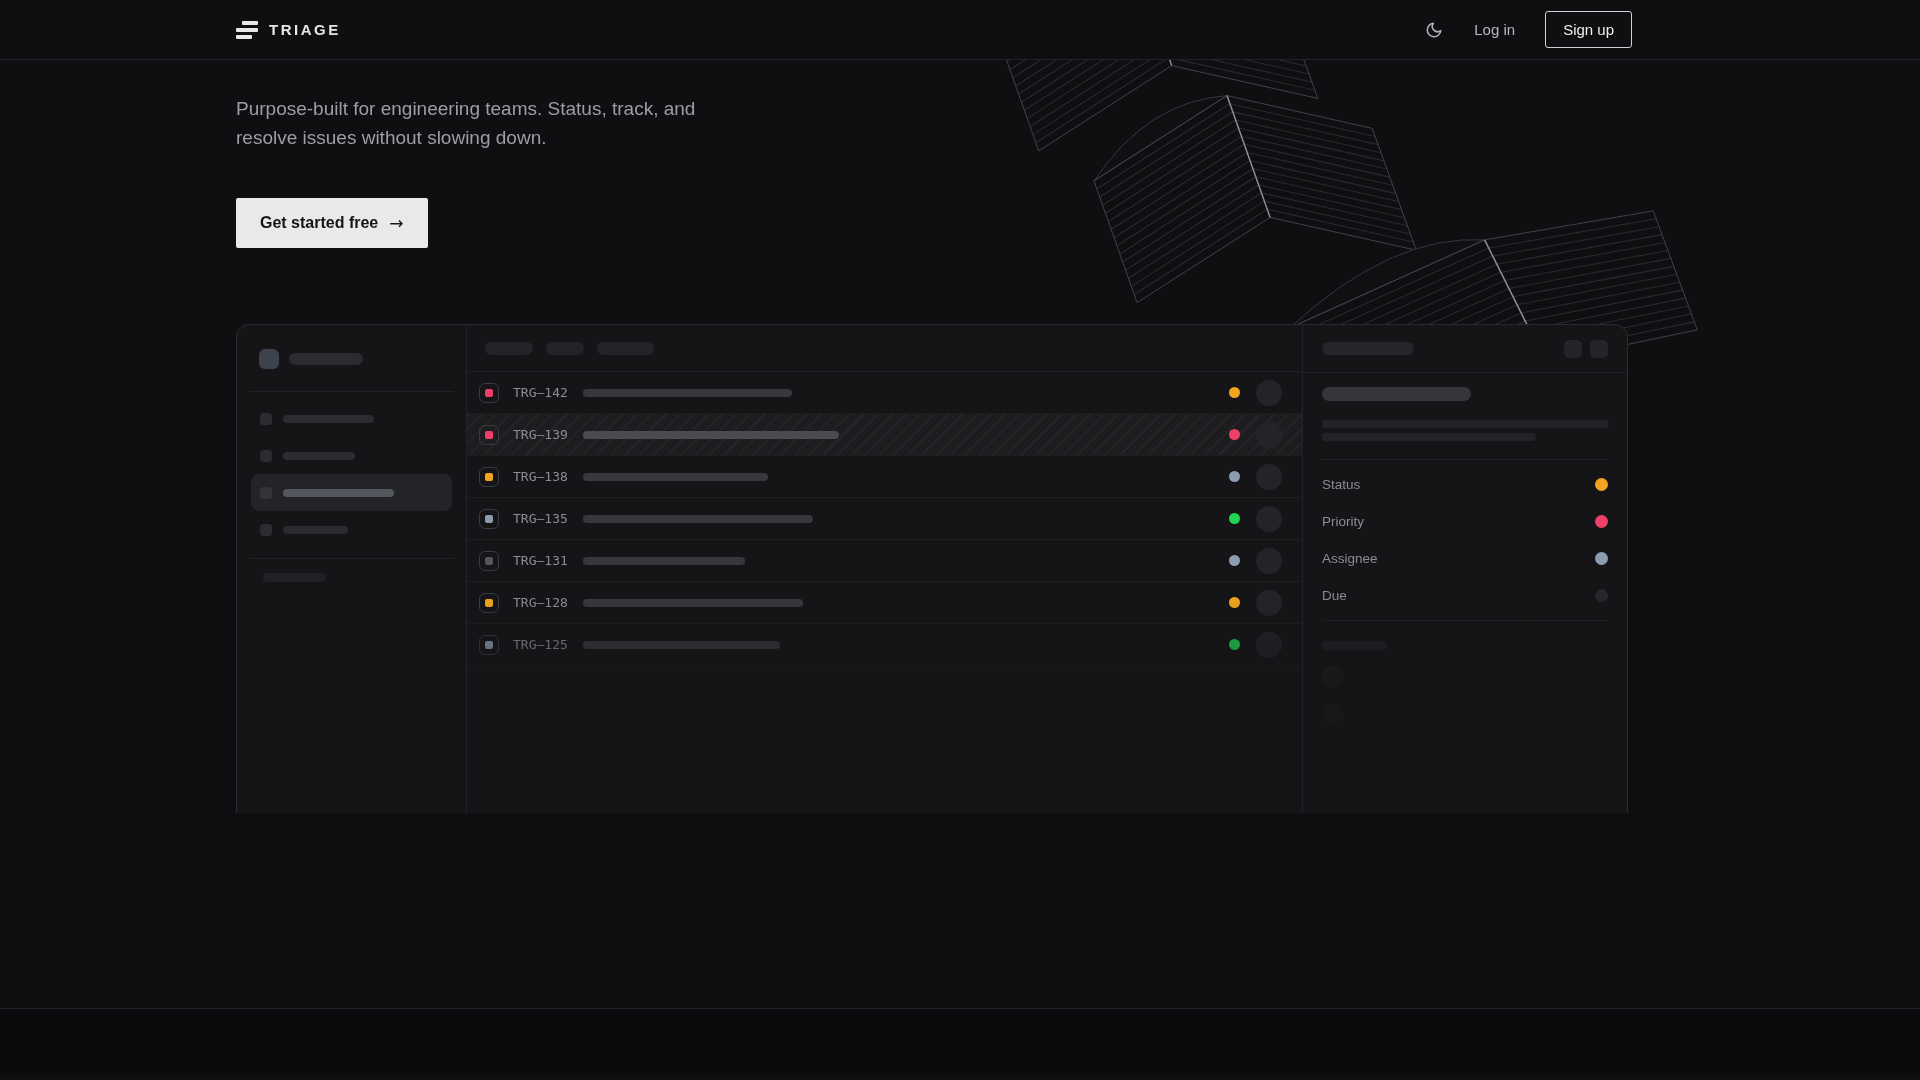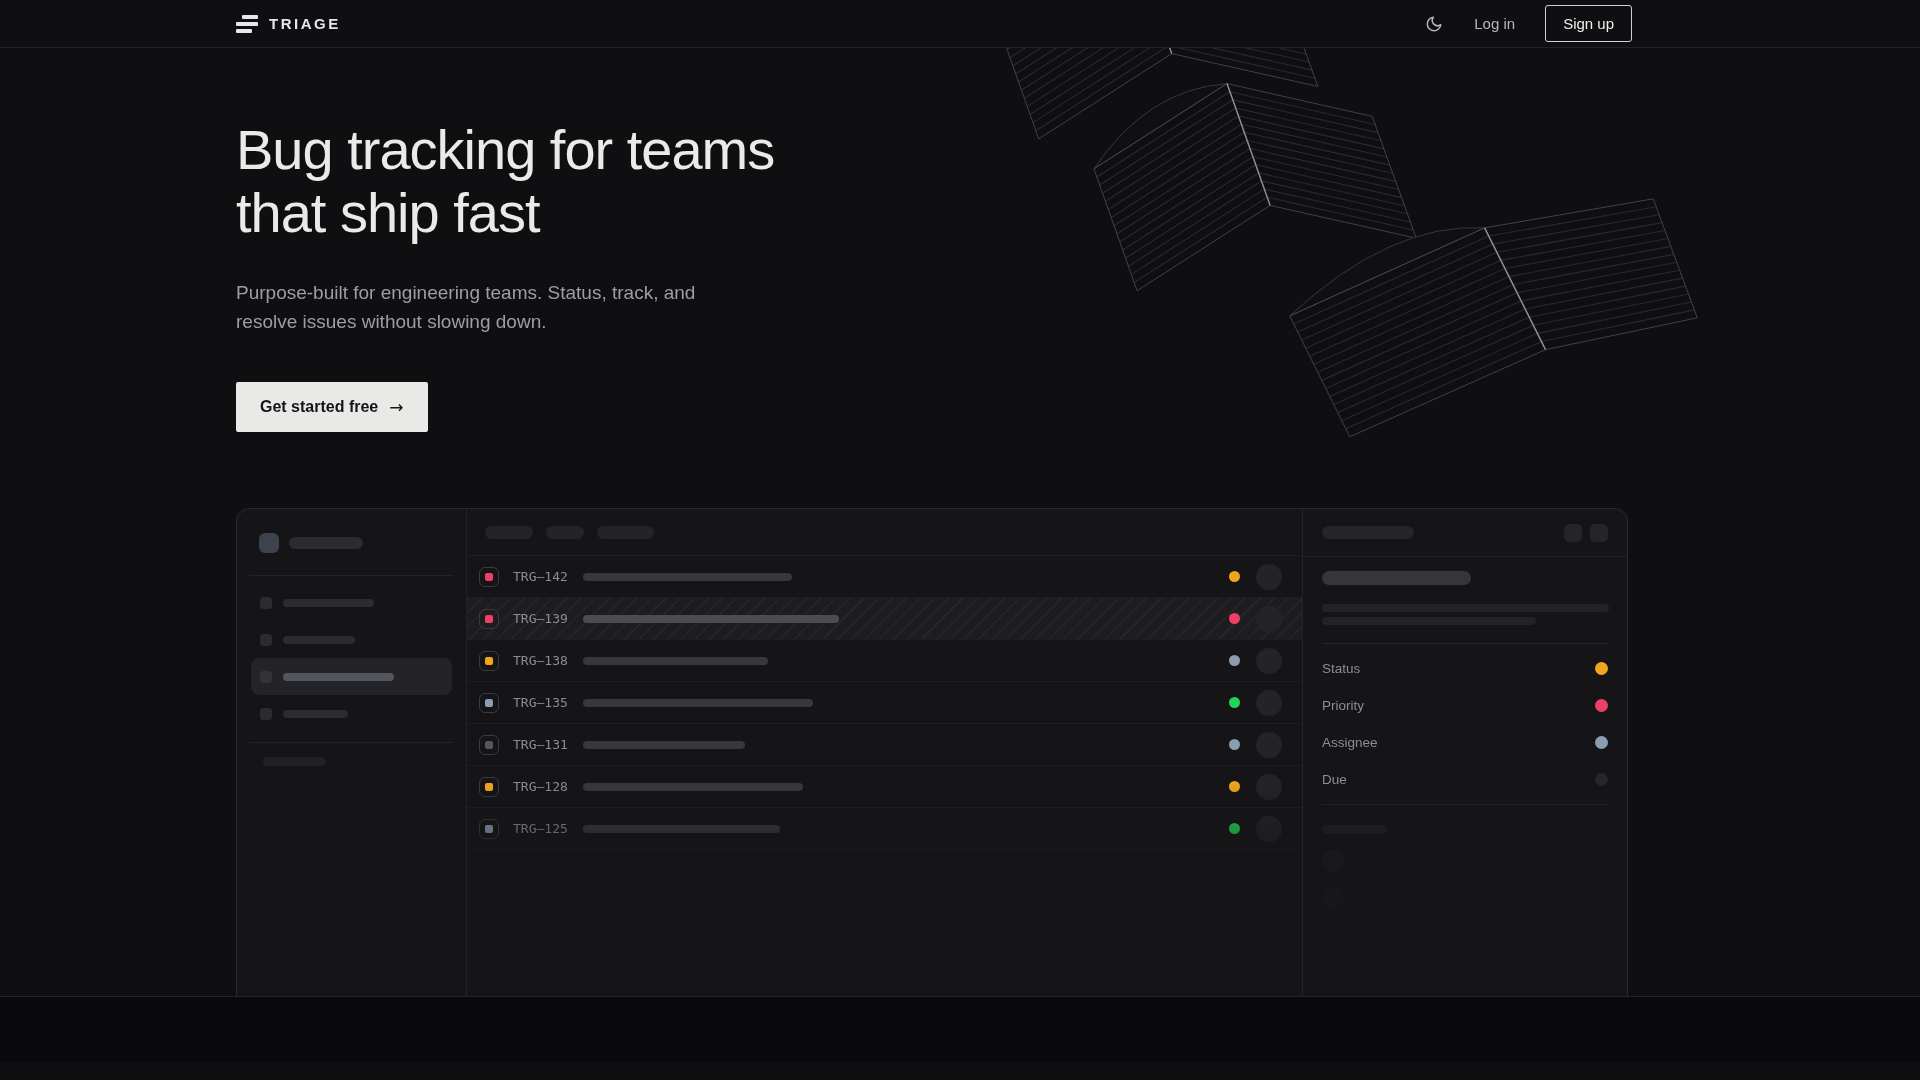--- a/index.html
+++ b/index.html
@@ -1,20 +1,20 @@
 <!DOCTYPE html>
 <html><head>
 <meta charset="utf-8">
 <style>
   * { margin:0; padding:0; box-sizing:border-box; }
   html,body { width:1920px; height:1080px; background:#0f0f11; overflow:hidden;
     font-family:"Liberation Sans", sans-serif; }
 
   
-  .nav { height:48px; display:flex; align-items:center; justify-content:space-between;
+  .nav { height:60px; display:flex; align-items:center; justify-content:space-between;
     padding:0 288px 0 236px; border-bottom:1px solid #232327; position:relative; z-index:5; background:#0f0f11; }
   .brand { display:flex; align-items:center; gap:11px; }
   .brand-icon { width:22px; display:flex; flex-direction:column; gap:3px; }
   .brand-icon b { height:4px; background:#e8e8ea; border-radius:1px; display:block; }
   .brand-icon b:nth-child(1){ width:16px; margin-left:6px; }
   .brand-icon b:nth-child(2){ width:22px; }
   .brand-icon b:nth-child(3){ width:16px; }
   .brand-name { color:#e6e6e8; font-size:15px; font-weight:700; letter-spacing:2.5px; }
   .nav-right { display:flex; align-items:center; gap:30px; }
   .moon-btn { width:20px; height:20px; cursor:pointer; display:grid; place-items:center; }
@@ -222,21 +222,20 @@
       <line x1="1563.3333333333333" y1="342.66666666666663" x2="1731.3333333333333" y2="309.66666666666663" stroke="#2a2a2e" stroke-width="1.2"></line>
       <line x1="1567.6666666666667" y1="351.3333333333333" x2="1734.4666666666667" y2="318.1333333333333" stroke="#2a2a2e" stroke-width="1.2"></line>
       <line x1="1572" y1="360" x2="1737.6" y2="326.6" stroke="#2a2a2e" stroke-width="1.2"></line>
       <line x1="1576.3333333333333" y1="368.6666666666667" x2="1740.7333333333333" y2="335.06666666666666" stroke="#2a2a2e" stroke-width="1.2"></line>
       <line x1="1580.6666666666667" y1="377.3333333333333" x2="1743.8666666666666" y2="343.5333333333333" stroke="#2a2a2e" stroke-width="1.2"></line>
       <polygon points="1520,256 1700,225 1747,352 1585,386" fill="none" stroke="#45454a" stroke-width="1"></polygon>
       <line x1="1520" y1="256" x2="1585" y2="386" stroke="#8e8e94" stroke-width="1.5"></line>
     </svg>
 
   <div class="hero-inner">
-    <h1><span>Bug tracking for teams</span><br><span>that ship fast</span></h1>
     <p class="sub"><span>Purpose-built for engineering teams. Status, track, and</span><br><span>resolve issues without slowing down.</span></p>
     <button class="cta">
       <span>Get started free</span>
       <span class="arrow">→</span>
     </button>
 
     
     <div class="mockup">
 
       <div class="col col-sidebar">

